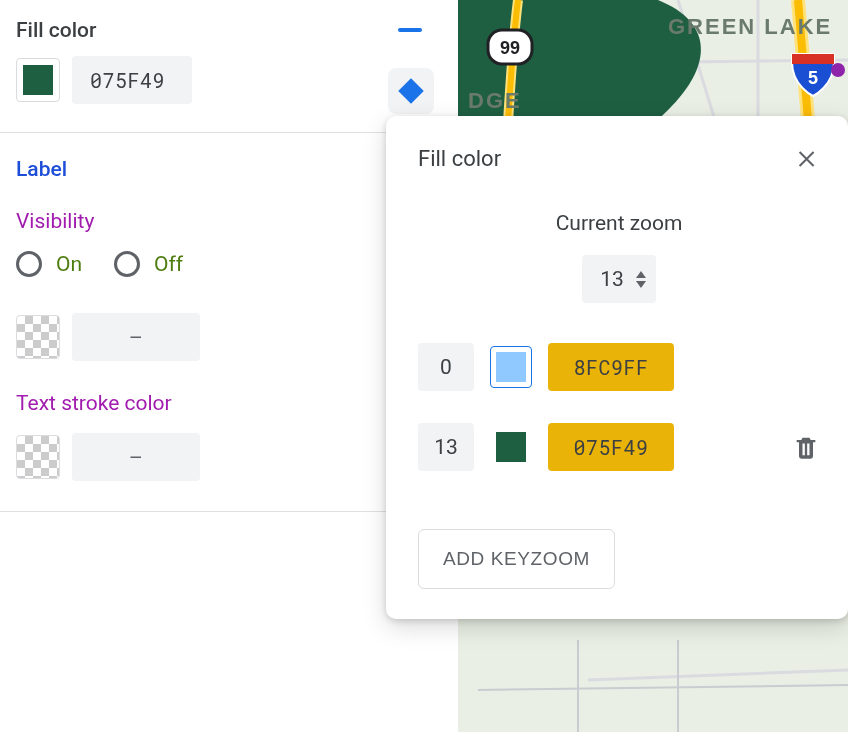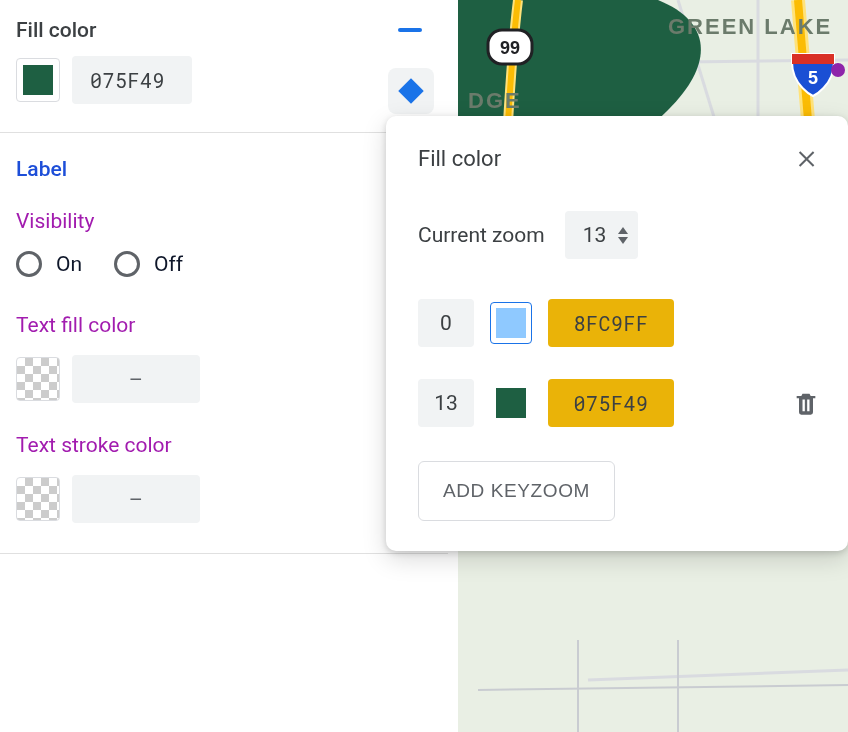--- a/index.html
+++ b/index.html
@@ -15,21 +15,21 @@
   .swatch { width: 44px; height: 44px; border: 1px solid #dadce0; border-radius: 4px; display: flex; align-items: center; justify-content: center; }
   .swatch-inner { width: 30px; height: 30px; }
   .hexbox { height: 48px; min-width: 120px; padding: 0 18px; background: #f1f3f4; border-radius: 4px; display: flex; align-items: center; font-size: 20px; font-family: "Roboto Mono", ui-monospace, Menlo, monospace; letter-spacing: 0.5px; color: #3c4043; }
   .hr { height: 1px; background: #e0e0e0; margin: 0; }
   .label-section { padding: 24px 16px 0 16px; }
   .label-title { font-size: 21px; font-weight: 500; color: #1d4ed8; margin-bottom: 28px; }
   .sub-label { font-size: 21px; font-weight: 400; color: #a21caf; margin-bottom: 18px; }
   .radio-row { display: flex; align-items: center; gap: 32px; margin-bottom: 36px; }
   .radio-opt { display: flex; align-items: center; gap: 14px; cursor: pointer; }
   .radio-ring { width: 26px; height: 26px; border: 3px solid #5f6368; border-radius: 50%; }
-  .radio-label { font-size: 21px; color: #0f172a; }
+  .radio-label { font-size: 21px; color: #4d7c0f; }
   .color-field { margin-bottom: 30px; }
   .checker { width: 44px; height: 44px; border: 1px solid #dadce0; border-radius: 4px;
     background-image:
       linear-gradient(45deg, #ccc 25%, transparent 25%),
       linear-gradient(-45deg, #ccc 25%, transparent 25%),
       linear-gradient(45deg, transparent 75%, #ccc 75%),
       linear-gradient(-45deg, transparent 75%, #ccc 75%);
     background-size: 16px 16px;
     background-position: 0 0, 0 8px, 8px -8px, -8px 0px;
   }
@@ -41,33 +41,33 @@
 
   
   .diamond-btn { position: absolute; left: 388px; top: 68px; width: 46px; height: 46px; background: #f1f3f4; border-radius: 8px; display: flex; align-items: center; justify-content: center; cursor: pointer; }
   .diamond { width: 18px; height: 18px; background: #1a73e8; transform: rotate(45deg); }
 
   
   .popup { position: absolute; left: 386px; top: 116px; width: 462px; background: #fff; border-radius: 10px; box-shadow: 0 2px 6px rgba(0,0,0,0.15), 0 8px 24px rgba(0,0,0,0.15); padding: 30px 28px 30px 32px; }
   .popup-header { display: flex; align-items: center; justify-content: space-between; margin-bottom: 40px; }
   .popup-title { font-size: 22px; font-weight: 400; color: #3c4043; }
   .close-x { width: 24px; height: 24px; cursor: pointer; color: #5f6368; }
-  .zoom-row { display: flex; align-items: center; gap: 20px; margin-bottom: 40px; }
+  .zoom-row { display: flex; align-items: center; gap: 20px; margin-bottom: 40px; flex-direction: column; }
   .zoom-label { font-size: 21px; color: #3c4043; }
   .zoom-stepper { height: 48px; background: #f1f3f4; border-radius: 4px; display: flex; align-items: center; padding: 0 8px 0 18px; gap: 10px; }
   .zoom-val { font-size: 21px; color: #3c4043; }
   .stepper-arrows { display: flex; flex-direction: column; line-height: 0; gap: 1px; }
   .kz-row { display: flex; align-items: center; gap: 16px; margin-bottom: 32px; }
   .kz-zoom { width: 56px; height: 48px; background: #f1f3f4; border-radius: 4px; display: flex; align-items: center; justify-content: center; font-size: 21px; color: #3c4043; }
   .kz-swatch { width: 42px; height: 42px; border: 1px solid transparent; border-radius: 4px; display: flex; align-items: center; justify-content: center; }
   .kz-swatch.outlined { border-color: #1a73e8; }
   .kz-swatch-inner { width: 30px; height: 30px; }
   .kz-hex { height: 48px; width: 126px; background: #eab308; border-radius: 4px; display: flex; align-items: center; justify-content: center; font-size: 20px; font-family: "Roboto Mono", ui-monospace, Menlo, monospace; color: #3c4043; letter-spacing: 0.5px; }
   .trash { margin-left: auto; width: 28px; height: 28px; color: #5f6368; cursor: pointer; }
-  .add-btn { height: 60px; padding: 0 24px; border: 1px solid #dadce0; border-radius: 6px; background: #fff; display: inline-flex; align-items: center; font-size: 19px; font-weight: 500; letter-spacing: 0.6px; color: #5f6368; cursor: pointer; margin-top: 2px; }
+  .add-btn { height: 60px; padding: 0 24px; border: 1px solid #dadce0; border-radius: 6px; background: #fff; display: inline-flex; align-items: center; font-size: 19px; font-weight: 500; letter-spacing: 0.6px; color: #5f6368; cursor: pointer; margin-top: 26px; }
 </style>
 </head>
 <body>
 
 <div class="app">
 
   <div class="left-panel">
     <div class="fill-header">
       <div class="section-title">Fill color</div>
       <div class="minus"></div>
@@ -88,21 +88,20 @@
           <div class="radio-ring"></div>
           <div class="radio-label">On</div>
         </div>
         <div class="radio-opt">
           <div class="radio-ring"></div>
           <div class="radio-label">Off</div>
         </div>
       </div>
 
       <div class="color-field">
-        <div class="sub-label">Text fill color</div>
         <div class="swatch-row" style="padding:0; gap:12px;">
           <div class="checker"></div>
           <div class="hexbox" style="justify-content:center; min-width:128px;">
               <span class="dash">–</span>
             </div>
         </div>
       </div>
 
       <div class="color-field">
         <div class="sub-label">Text stroke color</div>

